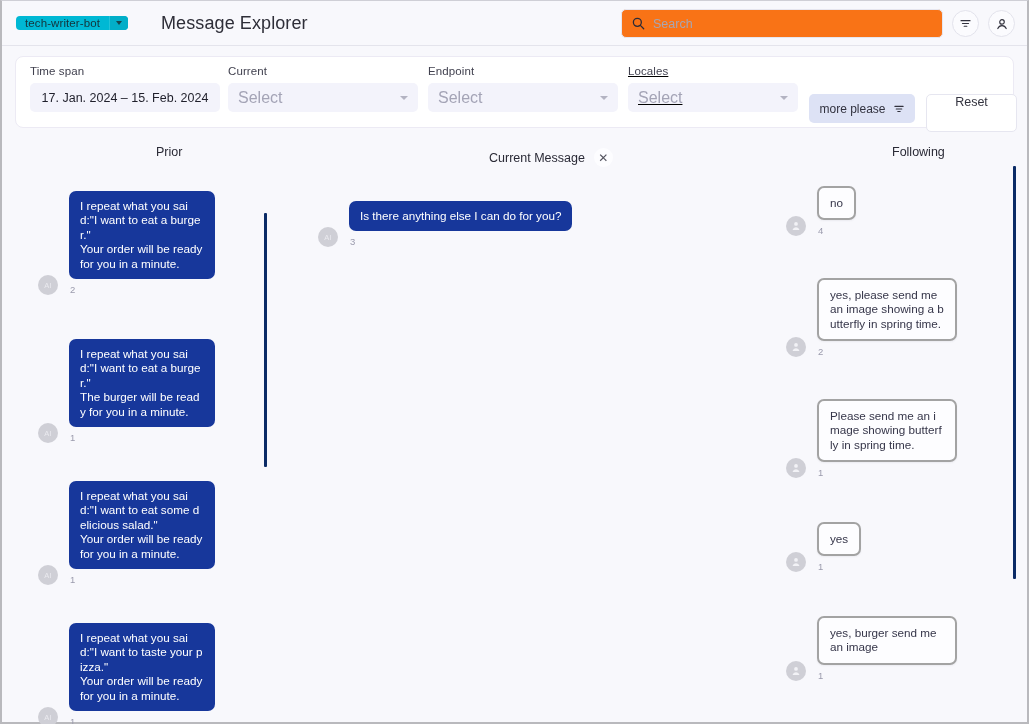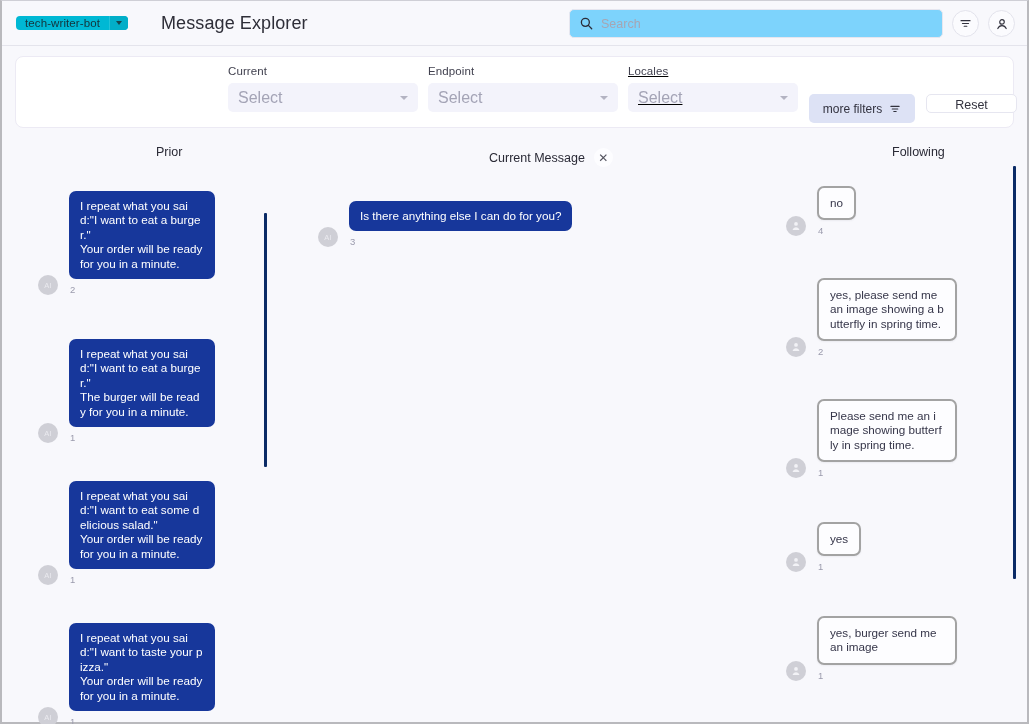--- a/index.html
+++ b/index.html
@@ -55,22 +55,22 @@
   .app-title {
     margin-left: 33px;
     font-size: 18px; color: #2e2e38; font-weight: 400;
     letter-spacing: .1px;
   }
   .header-right {
     position: absolute; right: 12px; top: 0; height: 45px;
     display: flex; align-items: center; gap: 9px;
   }
   .search-box {
-    width: 374px; height: 29px;
-    background: #7dd3fc;
+    width: 322px; height: 29px;
+    background: #f97316;
     border: 1px solid #e6e6ef;
     border-radius: 5px;
     display: flex; align-items: center;
     padding: 6px 10px;
   }
   .search-box .mag { flex: 0 0 auto; margin-right: 8px; display:flex; }
   .search-input {
     border: none; outline: none; background: transparent;
     font-family: "Liberation Sans", sans-serif;
     font-size: 12.5px; color: #3a3a46; width: 100%;
@@ -112,23 +112,23 @@
   }
   .btn-morefilters {
     position: absolute; top: 37px; left: 793px;
     width: 106px; height: 29px;
     background: #dde2f5; border-radius: 5px;
     display: flex; align-items: center; justify-content: center; gap: 7px;
     font-size: 12px; color: #32323f; cursor: pointer;
   }
   .btn-reset {
     position: absolute; top: 37px; left: 910px;
-    width: 91px; height: 19px;
+    width: 91px; height: 38px;
     background: #ffffff; border: 1px solid #e6e6f0; border-radius: 5px;
-    display: flex; align-items: flex-end; justify-content: center;
+    display: flex; align-items: flex-start; justify-content: center;
     font-size: 12.5px; color: #33333f; cursor: pointer;
   }
 
   
   .col-head {
     position: absolute;
     font-size: 12.5px; color: #2a2a36; margin-left: 24px;
   }
   #col-prior { top: 144px; left: 130px; }
   #col-current {
@@ -225,20 +225,26 @@
           <circle cx="8" cy="5.6" r="2.6" fill="none" stroke="#31313d" stroke-width="1.3"></circle>
           <path d="M3.2 13.2c.9-2.3 2.8-3.4 4.8-3.4s3.9 1.1 4.8 3.4" fill="none" stroke="#31313d" stroke-width="1.3" stroke-linecap="round"></path>
         </svg>
       </div>
     </div>
   </div>
 
   <div class="filterbar">
     <div class="fb-inner">
 
+      <div class="fb-group" style="left:14px; width:190px;">
+        <div class="fb-label">Time span</div>
+        <div class="fb-field value">
+          <span>17. Jan. 2024 – 15. Feb. 2024</span>
+        </div>
+      </div>
 
       <div class="fb-group" style="left:212px; width:190px;">
         <div class="fb-label">Current</div>
         <div class="fb-field">
           <span class="ph">Select</span>
           <span class="fb-caret"></span>
         </div>
       </div>
 
       <div class="fb-group" style="left:412px; width:190px;">
@@ -251,21 +257,21 @@
 
       <div class="fb-group" style="left:612px; width:170px;text-decoration:underline;">
         <div class="fb-label">Locales</div>
         <div class="fb-field">
           <span class="ph">Select</span>
           <span class="fb-caret"></span>
         </div>
       </div>
 
       <div class="btn-morefilters">
-        <span>more filters</span>
+        <span>more please</span>
         <svg width="12" height="12" viewBox="0 0 16 16">
           <line x1="2.5" y1="4.5" x2="13.5" y2="4.5" stroke="#31313d" stroke-width="1.4" stroke-linecap="round"></line>
           <line x1="4.3" y1="8" x2="11.7" y2="8" stroke="#31313d" stroke-width="1.4" stroke-linecap="round"></line>
           <line x1="6.4" y1="11.4" x2="9.6" y2="11.4" stroke="#31313d" stroke-width="1.4" stroke-linecap="round"></line>
         </svg>
       </div>
 
       <div class="btn-reset">
         <span>Reset</span>
       </div>

